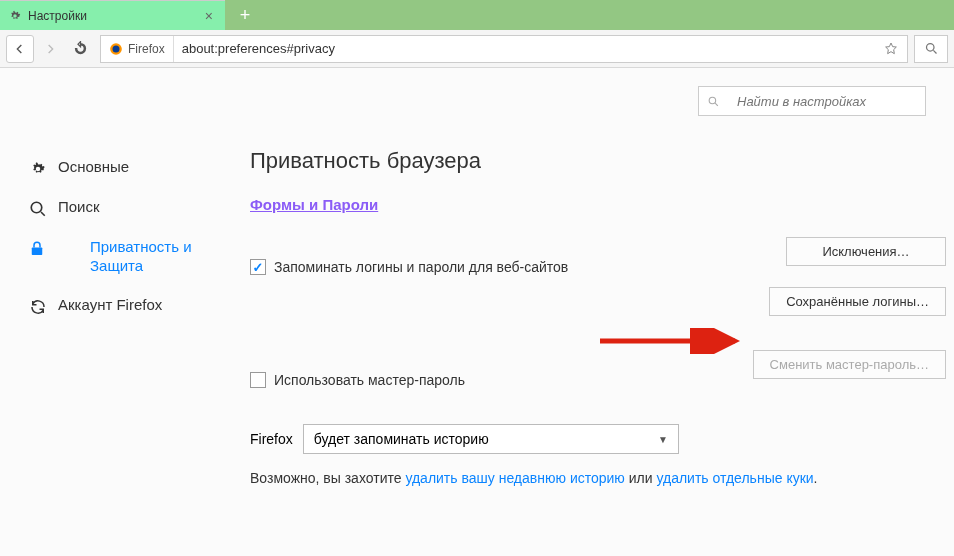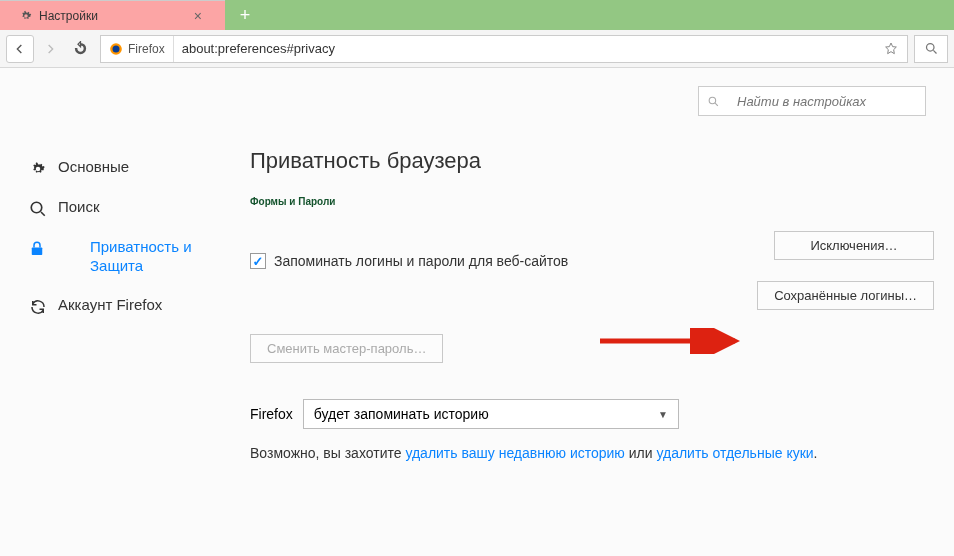--- a/index.html
+++ b/index.html
@@ -1,20 +1,20 @@
 <!DOCTYPE html>
 <html><head>
 <meta charset="utf-8">
 <style>
 * { margin: 0; padding: 0; box-sizing: border-box; font-family: "Segoe UI", Arial, sans-serif; }
 body { width: 954px; height: 556px; background: #f5f5f5; overflow: hidden; }
 
 
 .tab-bar { height: 30px; background: #93c783; display: flex; align-items: stretch; }
-.tab { width: 225px; background: #fca5a5; display: flex; align-items: center; padding: 0 19px; position: relative; border-top: 1px solid #ccc; }
+.tab { width: 225px; background: #86efac; display: flex; align-items: center; padding: 0 8px; position: relative; border-top: 1px solid #ccc; }
 .tab-icon { margin-right: 6px; }
 .tab-title { font-size: 12px; color: #333; flex: 1; }
 .tab-close { color: #666; cursor: pointer; font-size: 14px; padding: 0 4px; }
 .new-tab { width: 32px; display: flex; align-items: center; justify-content: center; color: #fff; font-size: 18px; cursor: pointer; margin-left: 4px; }
 
 
 .nav-bar { height: 38px; background: #f5f5f5; display: flex; align-items: center; padding: 0 6px; border-bottom: 1px solid #d8d8d8; gap: 2px; }
 .nav-btn { width: 28px; height: 28px; display: flex; align-items: center; justify-content: center; color: #555; cursor: pointer; border-radius: 3px; }
 .nav-btn.disabled { color: #bbb; }
 .nav-btn-box { border: 1px solid #ccc; background: #fff; }
@@ -28,23 +28,23 @@
 .content { position: relative; height: calc(556px - 68px); background: #fbfbfb; }
 .search-settings { position: absolute; top: 18px; right: 28px; width: 228px; height: 30px; border: 1px solid #ccc; background: #fff; display: flex; align-items: center; padding: 0 8px; gap: 17px; }
 .search-settings input { border: none; outline: none; font-size: 13px; font-style: italic; color: #888; width: 100%; }
 
 .sidebar { position: absolute; left: 28px; top: 80px; width: 180px; }
 .side-item { display: flex; align-items: flex-start; gap: 10px; padding: 10px 0; cursor: pointer; font-size: 15px; color: #333; }
 .side-item.active { color: #0a84ff; gap: 44px; }
 .side-item .icon-wrap { width: 20px; display: flex; justify-content: center; padding-top: 2px; }
 .side-label { line-height: 1.25; }
 
-.main { position: absolute; left: 250px; top: 80px; right: 20px; }
+.main { position: absolute; left: 250px; top: 80px; right: 8px; }
 .heading { font-size: 22px; font-weight: 400; color: #333; margin-bottom: 22px; }
-.subheading { font-size: 10px; font-weight: 700; color: #14532d; margin-bottom: 14px; }
+.subheading { font-size: 15px; font-weight: 700; color: #8b5cf6; margin-bottom: 14px; text-decoration: underline; }
 
 .row { display: flex; align-items: center; justify-content: space-between; margin-bottom: 12px; }
 .check-group { display: flex; align-items: center; gap: 8px; font-size: 14px; color: #333; margin-top: 32px; }
 .chk { width: 16px; height: 16px; border: 1px solid #999; background: #fff; display: flex; align-items: center; justify-content: center; }
 .chk.checked::after { content: "✓"; color: #0a84ff; font-size: 13px; font-weight: bold; }
 .btn { border: 1px solid #c8c8c8; background: #fcfcfc; padding: 6px 16px; font-size: 13px; color: #333; cursor: pointer; min-width: 160px; text-align: center; }
 .btn.disabled { color: #aaa; }
 
 .arrow-annotation { position: absolute; left: 350px; top: 180px; pointer-events: none; }
 
@@ -174,20 +174,24 @@
         <span>Запоминать логины и пароли для веб-сайтов</span>
       </label>
       <button class="btn">Исключения…</button>
     </div>
 
     <div class="row" style="justify-content:flex-end; margin-bottom:24px;">
       <button class="btn">Сохранённые логины…</button>
     </div>
 
     <div class="row">
+      <label class="check-group">
+        <span class="chk"></span>
+        <span>Использовать мастер-пароль</span>
+      </label>
       <button class="btn disabled">Сменить мастер-пароль…</button>
     </div>
 
     <svg class="arrow-annotation" width="150" height="26">
       <defs>
           <marker id="ah" markerWidth="12" markerHeight="12" refX="9" refY="5" orient="auto">
             <path d="M0 0L10 5L0 10z" fill="#d21"></path>
           </marker>
         </defs>
       <line x1="0" y1="13" x2="135" y2="13" stroke="#d21" stroke-width="5" marker-end="url(#ah)"></line>

